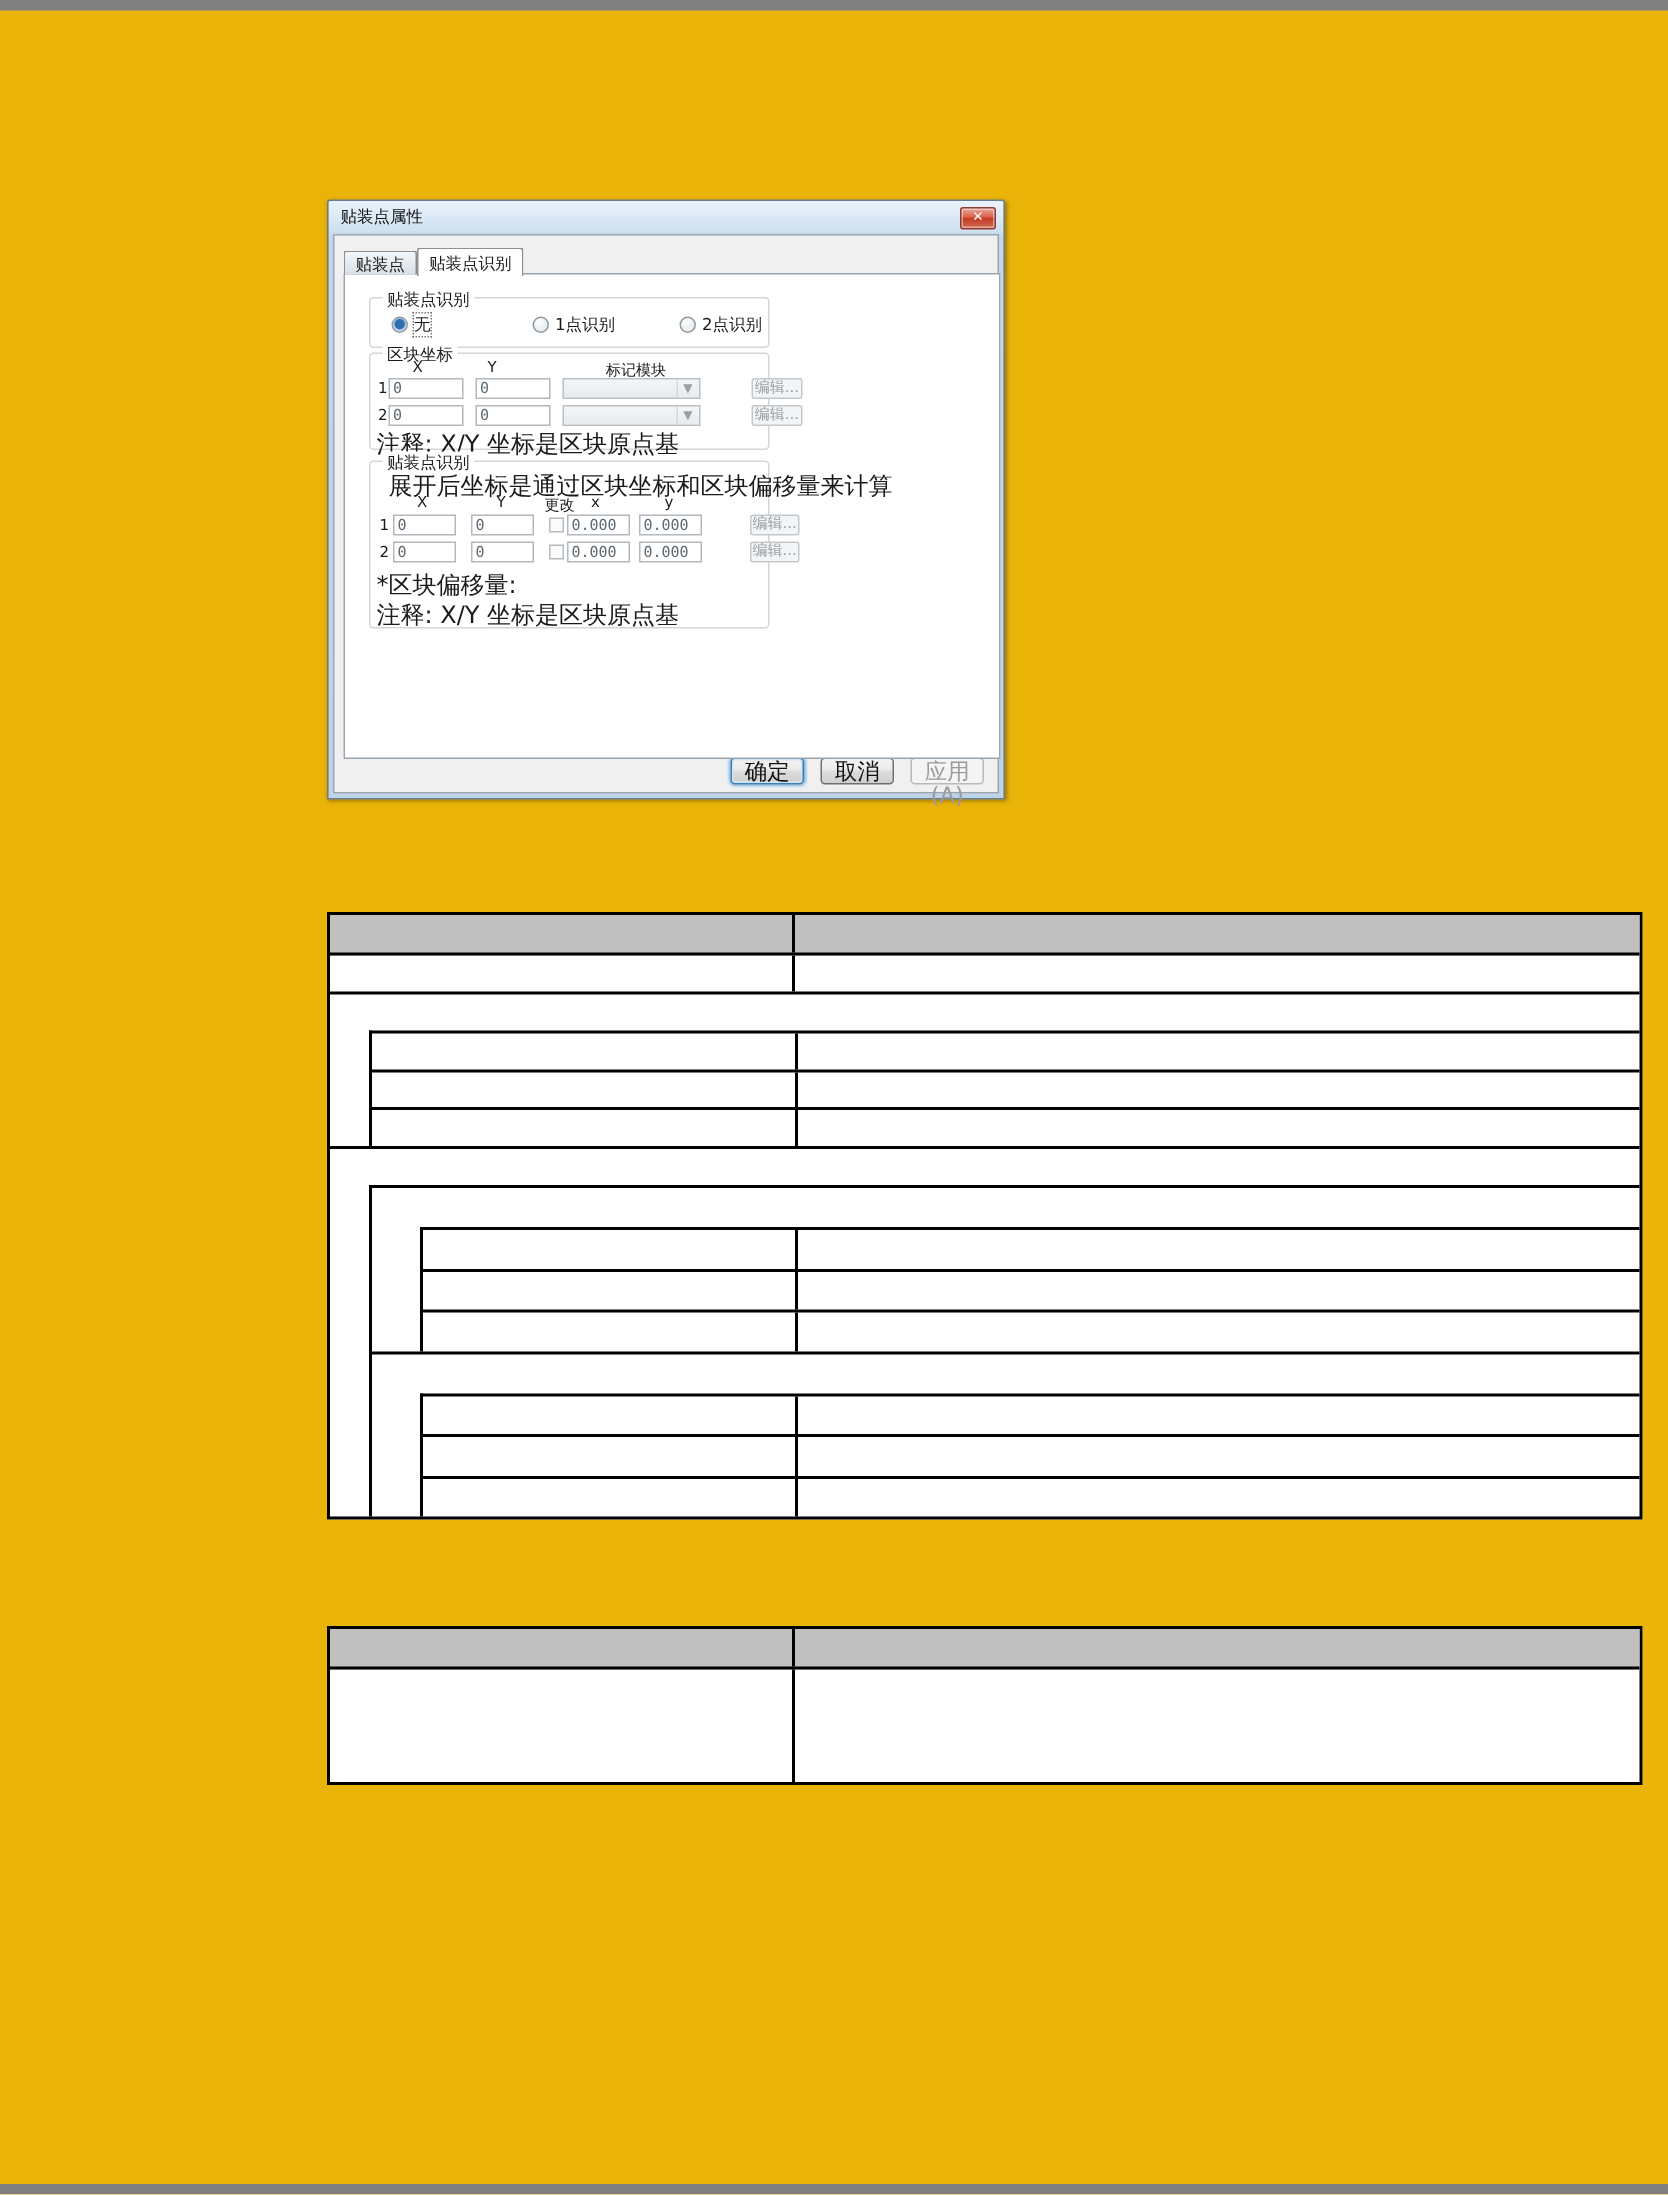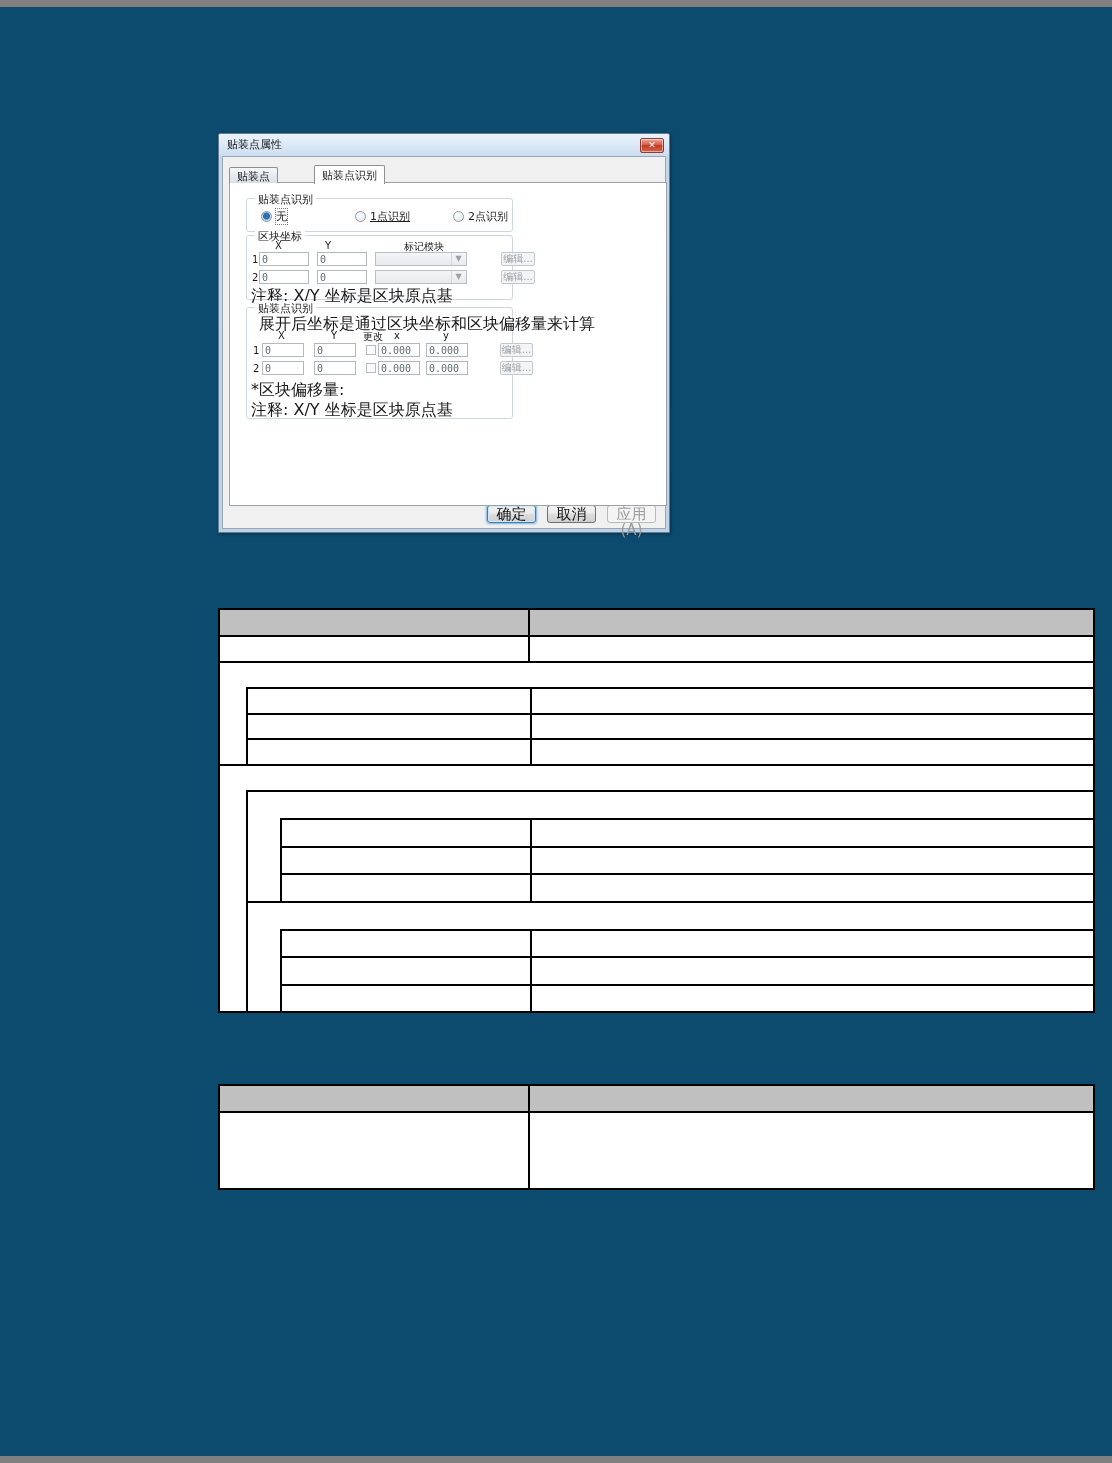--- a/index.html
+++ b/index.html
@@ -1,35 +1,35 @@
 <!DOCTYPE html>
 <html><head>
 <meta charset="utf-8">
 <style>
   html,body{margin:0;padding:0;background:#fff;}
-  .page{position:relative;width:1112px;height:1463px;background:#0c4a6e;overflow:hidden;
+  .page{position:relative;width:1112px;height:1463px;background:#eab308;overflow:hidden;
         font-family:"DejaVu Sans","Liberation Sans",sans-serif;}
   .bar{position:absolute;left:0;width:1112px;height:7px;background:#808080;}
   .bar-top{top:0;}
   .bar-bottom{top:1456px;}
 
   
   .dialog{position:absolute;left:218px;top:133px;width:452px;height:400px;box-sizing:border-box;
           border:1px solid #697d92;border-radius:2px 2px 0 0;
           background:linear-gradient(#eaf3fc,#cfe0f1 20px,#c3d6ea 24px,#bfd3e8);
           box-shadow:1px 1px 3px rgba(0,0,0,.35);font-size:11px;color:#1a1a1a;}
   .dlg-title{position:absolute;left:8px;top:3px;height:16px;line-height:16px;color:#111;}
   .dlg-close{position:absolute;right:5px;top:4px;width:24px;height:15px;box-sizing:border-box;
              border:1px solid #8d3a30;border-radius:2px;
              background:linear-gradient(#eba89d,#d95d48 45%,#c33b22 50%,#d0684f);
              color:#fff;font-size:9px;font-weight:bold;text-align:center;line-height:13px;
              box-shadow:inset 0 0 0 1px rgba(255,255,255,.45);cursor:default;}
   .dlg-body{position:absolute;left:3px;right:3px;top:22px;bottom:3px;background:#f0f0f0;
             border:1px solid #98a6b5;box-sizing:border-box;}
-  .tabstrip{position:absolute;left:6px;top:7px;height:19px;display:flex;align-items:flex-end;z-index:3;gap:36px;}
+  .tabstrip{position:absolute;left:6px;top:7px;height:19px;display:flex;align-items:flex-end;z-index:3;}
   .tab{box-sizing:border-box;padding:2px 7px 1px 7px;border:1px solid #8f8f8f;border-bottom:none;
        border-radius:2px 2px 0 0;background:linear-gradient(#f2f7fa,#d8e0e6);height:16px;line-height:13px;}
   .tab.active{background:#fff;height:19px;line-height:15px;position:relative;z-index:4;margin-bottom:-1px;}
   .tabpage{position:absolute;left:6px;top:25px;width:438px;height:324px;box-sizing:border-box;
            background:#fff;border:1px solid #9aa4ad;z-index:2;}
 
   .grp{position:absolute;box-sizing:border-box;border:1px solid #d0d7dc;border-radius:3px;}
   .grp-label{position:absolute;top:-7px;left:8px;background:#fff;padding:0 3px;font-size:11px;color:#1a1a1a;}
 
   .radio{position:absolute;display:flex;align-items:center;gap:4px;}
@@ -97,21 +97,21 @@
         <div class="tab active">贴装点识别</div>
       </div>
       <div class="tabpage">
 
         <div class="grp" style="left:16px;top:15px;width:267px;height:34px;">
           <span class="grp-label">贴装点识别</span>
           <div class="radio on" style="left:14px;top:10px;">
             <span class="dot"></span>
             <span class="lbl">无</span>
           </div>
-          <div class="radio" style="left:108px;top:10px;text-decoration:underline;">
+          <div class="radio" style="left:108px;top:10px;">
             <span class="dot"></span>
             <span class="lbl">1点识别</span>
           </div>
           <div class="radio" style="left:206px;top:10px;">
             <span class="dot"></span>
             <span class="lbl">2点识别</span>
           </div>
         </div>
 
         <div class="grp" style="left:16px;top:52px;width:267px;height:65px;">

